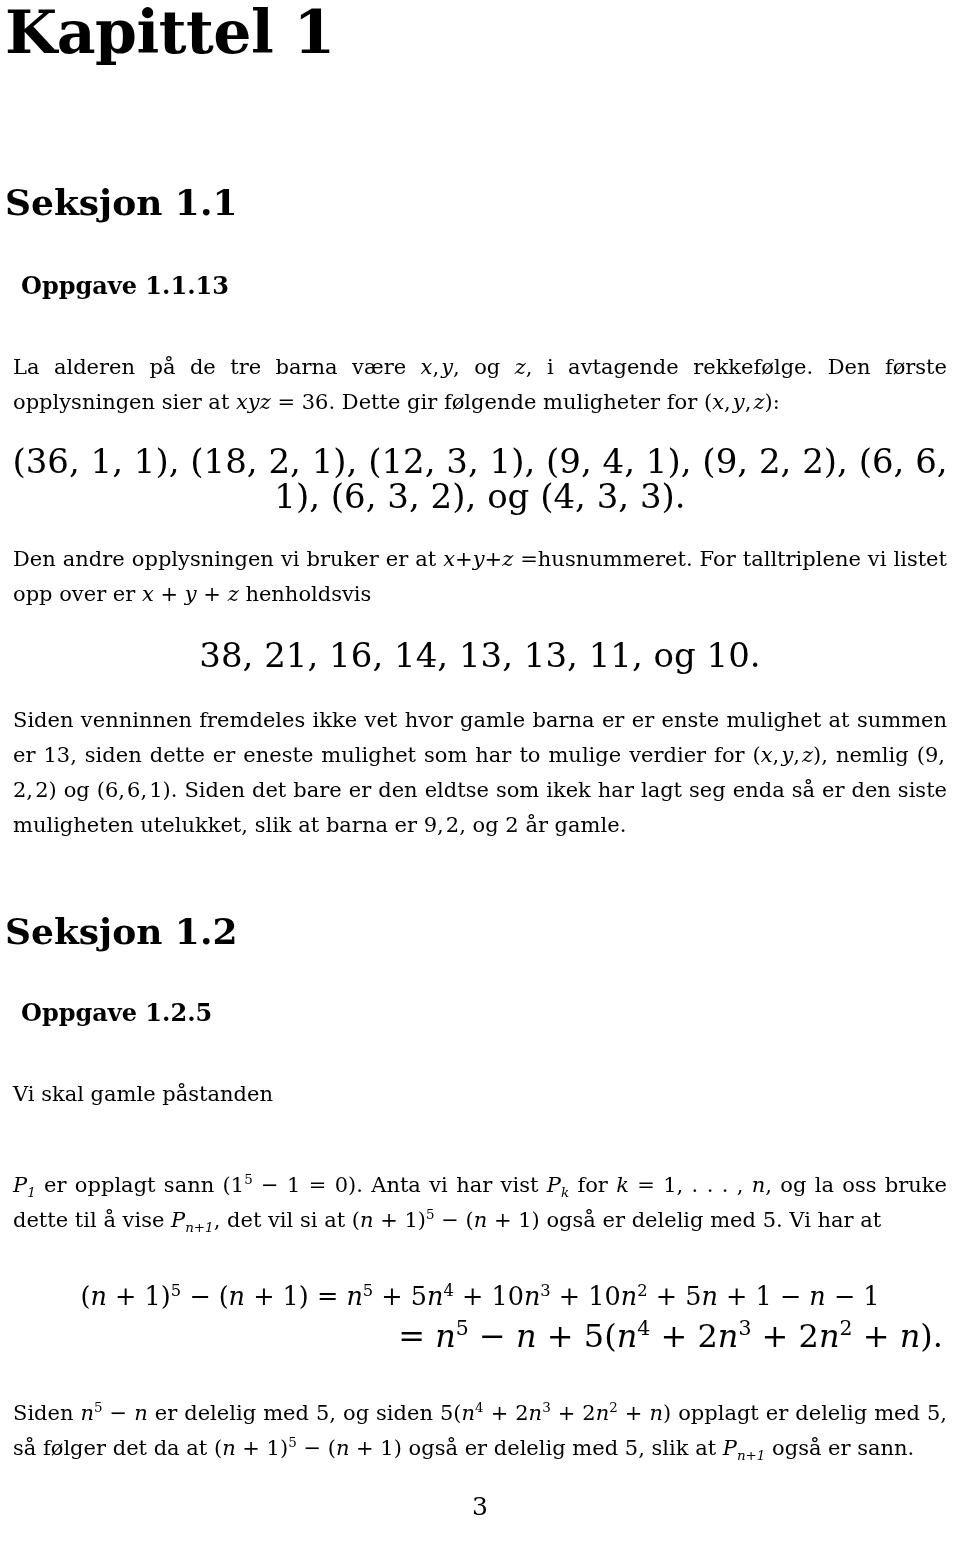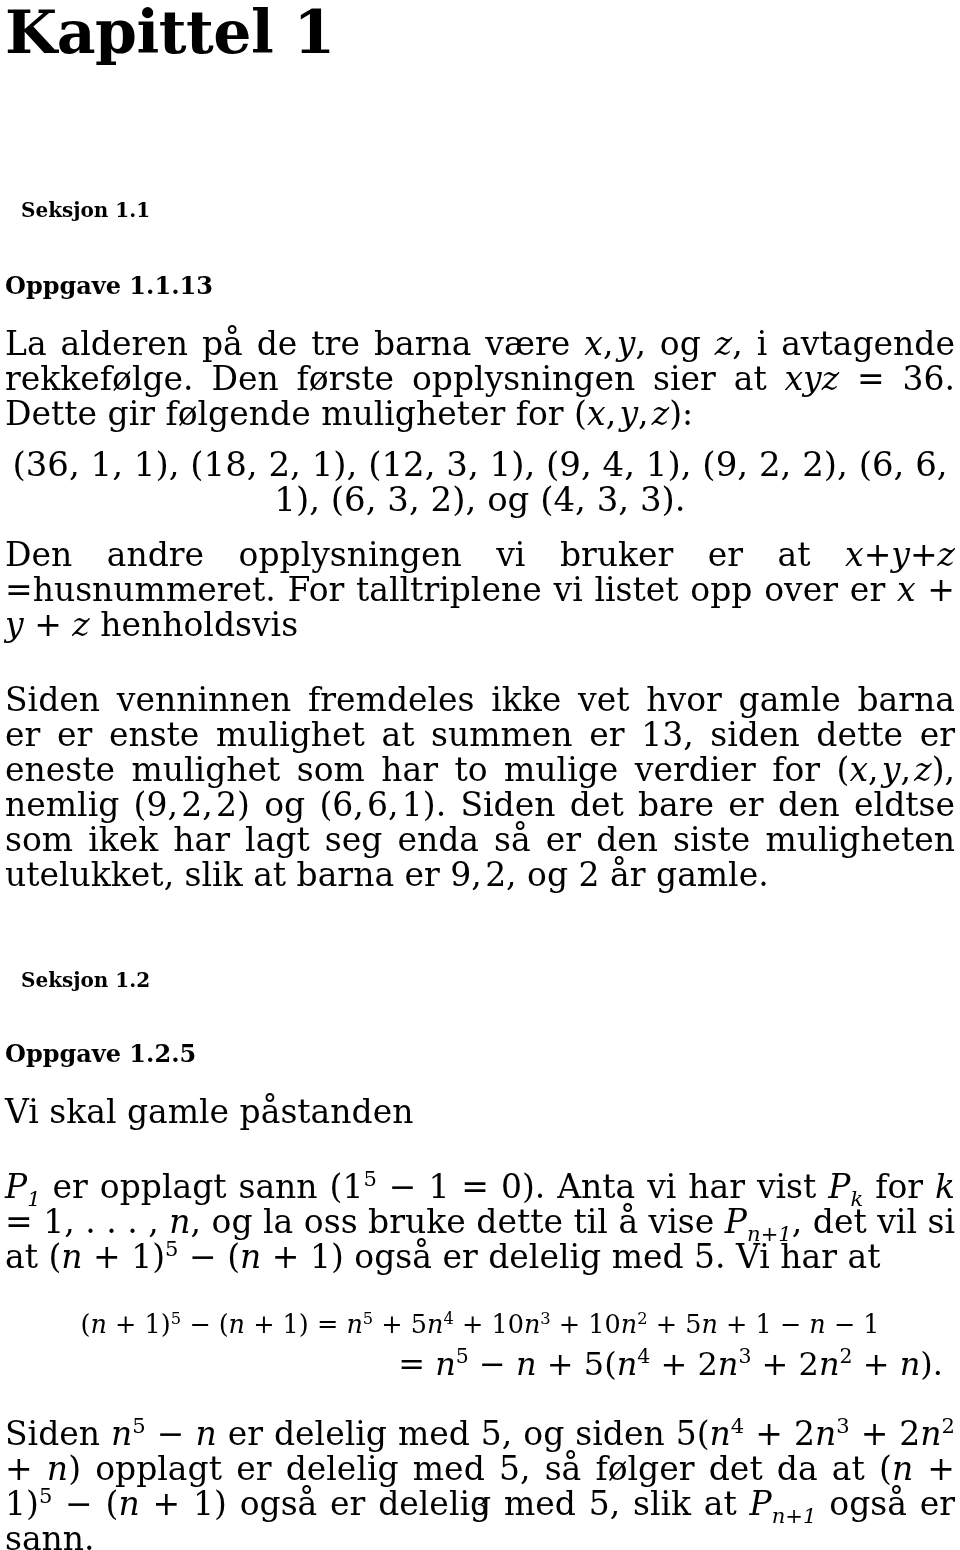--- a/index.html
+++ b/index.html
@@ -35,39 +35,39 @@
     font-weight: bold;
     font-size: 60px;
     line-height: 1.0;
     letter-spacing: -0.5px;
     margin: 0;
     padding-top: 2px;
   }
   .section-heading {
     font-family: "DejaVu Serif", "Liberation Serif", serif;
     font-weight: bold;
-    font-size: 20px;
+    font-size: 36px;
     line-height: 1.0;
-    margin: 16px;
+    margin: 0;
   }
   .subsection-heading {
     font-family: "DejaVu Serif", "Liberation Serif", serif;
     font-weight: bold;
     font-size: 24px;
     line-height: 1.0;
-    margin: 0;
+    margin: 16px;
   }
 
   
   .para {
-    font-size: 33px;
+    font-size: 21px;
     line-height: 35px;
     text-align: justify;
     text-justify: inter-word;
-    margin: 0;
+    margin: 8px;
     hyphens: none;
   }
   .para.noj { text-align: left; }
 
   
   .display {
     font-size: 34px;
     line-height: 35px;
     text-align: center;
     margin: 0;
@@ -147,20 +147,21 @@
     <div class="display">(36, 1, 1), (18, 2, 1), (12, 3, 1), (9, 4, 1), (9, 2, 2), (6, 6, 1), (6, 3, 2), og (4, 3, 3).</div>
 
     <div class="sp-disp-b"></div>
 
     <p class="para">
       <span>Den andre opplysningen vi bruker er at <i class="v">x</i>+<i class="v">y</i>+<i class="v">z</i> =husnummeret. For talltriplene vi listet opp over er <i class="v">x</i> + <i class="v">y</i> + <i class="v">z</i> henholdsvis</span>
     </p>
 
     <div class="sp-disp-c"></div>
 
+    <div class="display">38, 21, 16, 14, 13, 13, 11, og 10.</div>
 
     <div class="sp-disp-d"></div>
 
     <p class="para">
       <span>Siden venninnen fremdeles ikke vet hvor gamle barna er er enste mulighet at summen er 13, siden dette er eneste mulighet som har to mulige verdier for (<i class="v">x</i>, <i class="v">y</i>, <i class="v">z</i>), nemlig (9, 2, 2) og (6, 6, 1). Siden det bare er den eldtse som ikek har lagt seg enda så er den siste muligheten utelukket, slik at barna er 9, 2, og 2 år gamle.</span>
     </p>
 
     <div class="sp-sec2"></div>
 
     <h2 class="section-heading">Seksjon 1.2</h2>

